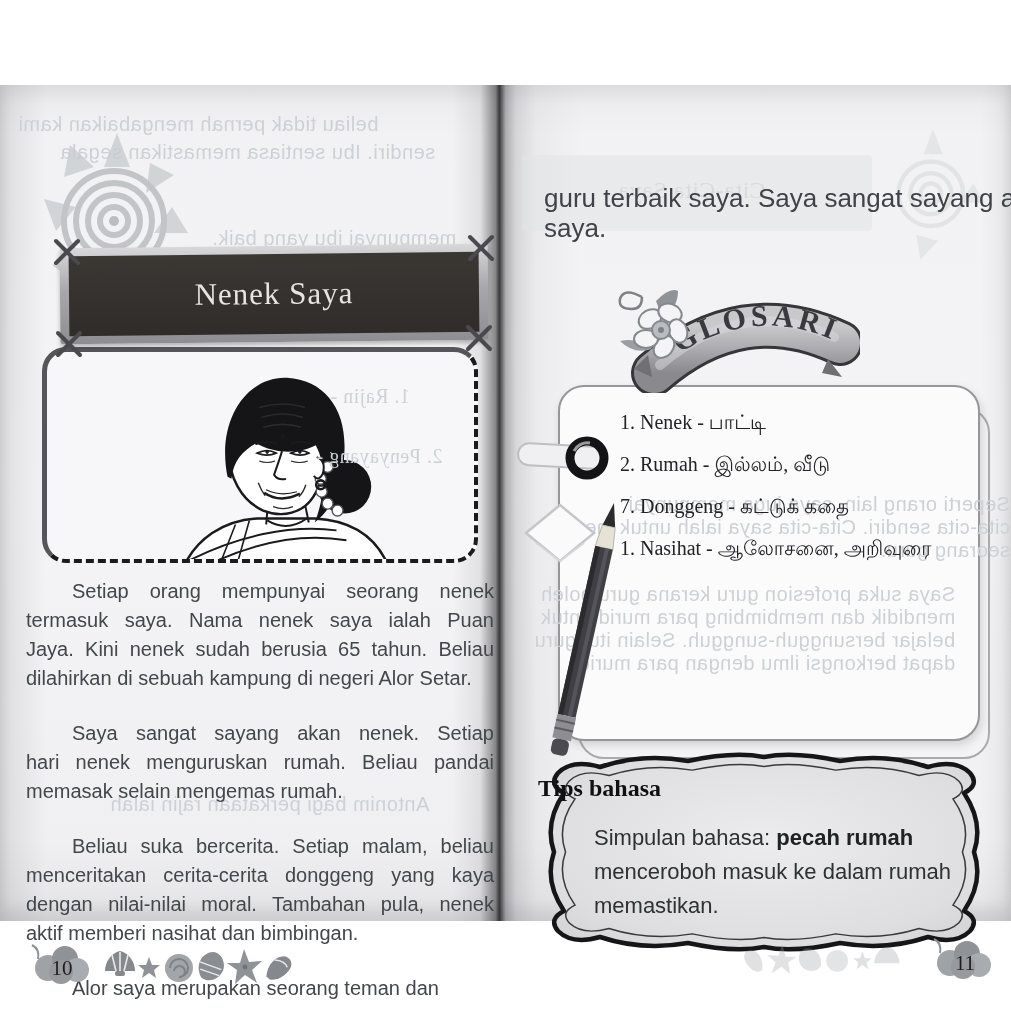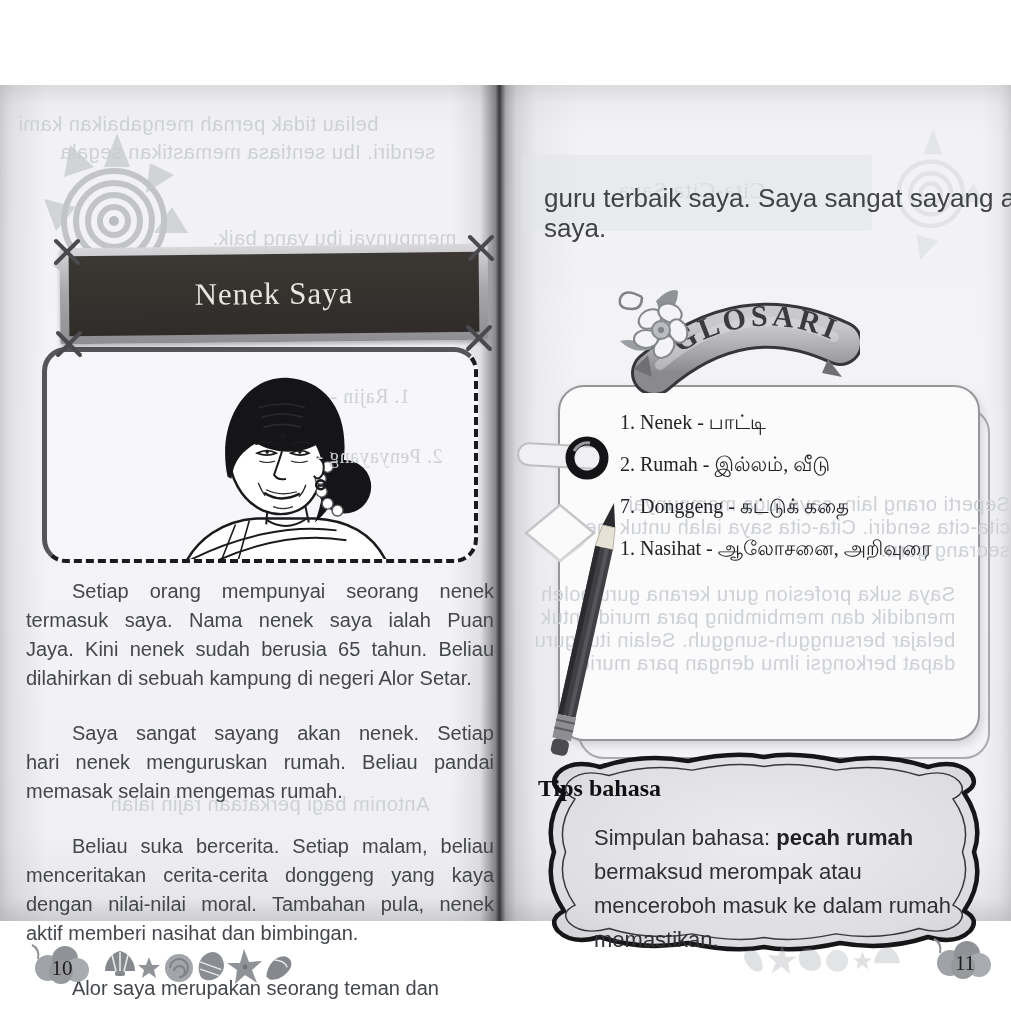--- a/index.html
+++ b/index.html
@@ -343,21 +343,20 @@
               <stop offset=".7" stop-color="#dedee0"></stop>
               <stop offset="1" stop-color="#cfcfd2"></stop>
           </radialGradient>
         </defs>
         <path d="M 26,44 Q 10,36 20,24 Q 34,10 62,18 Q 104,4 150,12 Q 196,2 226,8 Q 256,2 302,12 Q 348,4 390,18 Q 418,10 432,24 Q 442,36 426,44 Q 446,74 436,103 Q 446,132 426,162 Q 442,170 432,182 Q 418,196 390,188 Q 348,202 302,194 Q 256,204 226,198 Q 196,204 150,194 Q 104,202 62,188 Q 34,196 20,182 Q 10,170 26,162 Q 6,132 16,103 Q 6,74 26,44 Z" fill="url(#tipg)" stroke="#161618" stroke-width="4.5" stroke-linejoin="round"></path>
         <path d="M 26,44 Q 10,36 20,24 Q 34,10 62,18 Q 104,4 150,12 Q 196,2 226,8 Q 256,2 302,12 Q 348,4 390,18 Q 418,10 432,24 Q 442,36 426,44 Q 446,74 436,103 Q 446,132 426,162 Q 442,170 432,182 Q 418,196 390,188 Q 348,202 302,194 Q 256,204 226,198 Q 196,204 150,194 Q 104,202 62,188 Q 34,196 20,182 Q 10,170 26,162 Q 6,132 16,103 Q 6,74 26,44 Z" fill="none" stroke="#39393d" stroke-width="1.6" transform="translate(226,103) scale(0.945,0.9) translate(-226,-103)"></path>
       </svg>
       <div class="tips-head">Tips bahasa</div>
       <div class="tips-body">
         <div><span>Simpulan bahasa:  </span><span class="tips-bold">pecah rumah</span></div>
-        <div>bermaksud merompak atau</div>
         <div>menceroboh masuk ke dalam rumah</div>
         <div>memastikan.</div>
       </div>
 
       <svg class="ghost-shells" width="160" height="38" viewBox="0 0 190 44">
         <path d="M 18,6 C 9,8 3,17 3,26 L 33,26 C 33,17 27,8 18,6 Z" fill="#9b9ea2"></path>
         <path d="M 47,12 L 50,20 58,20 52,25 54,33 47,28 40,33 42,25 36,20 44,20 Z" fill="#9b9ea2"></path>
         <circle cx="77" cy="23" r="13" fill="#a6a9ad"></circle>
         <path d="M 96,26 C 96,14 104,8 112,8 C 120,8 124,16 122,24 C 120,33 108,38 100,33 C 97,31 96,29 96,26 Z" fill="#9b9ea2"></path>
         <path d="M 142,4 L 147,17 160,16 150,25 155,38 143,30 133,39 135,25 125,18 138,18 Z" fill="#a0a3a7"></path>

